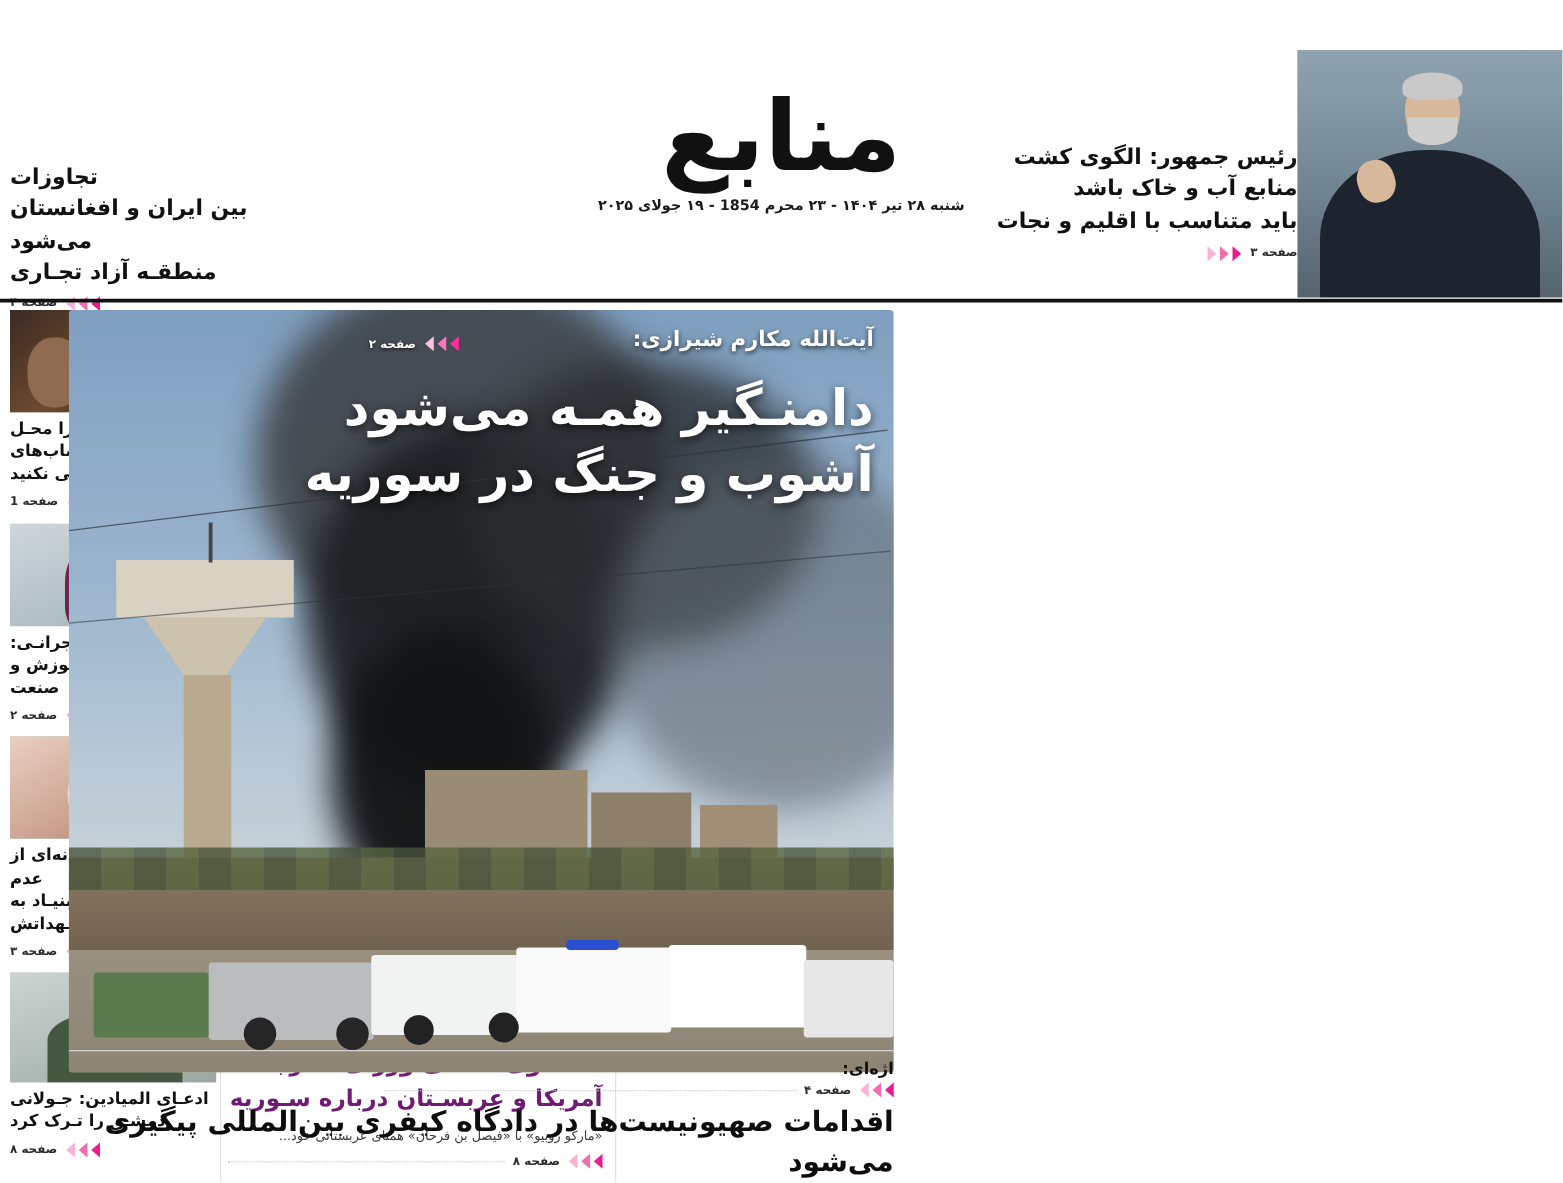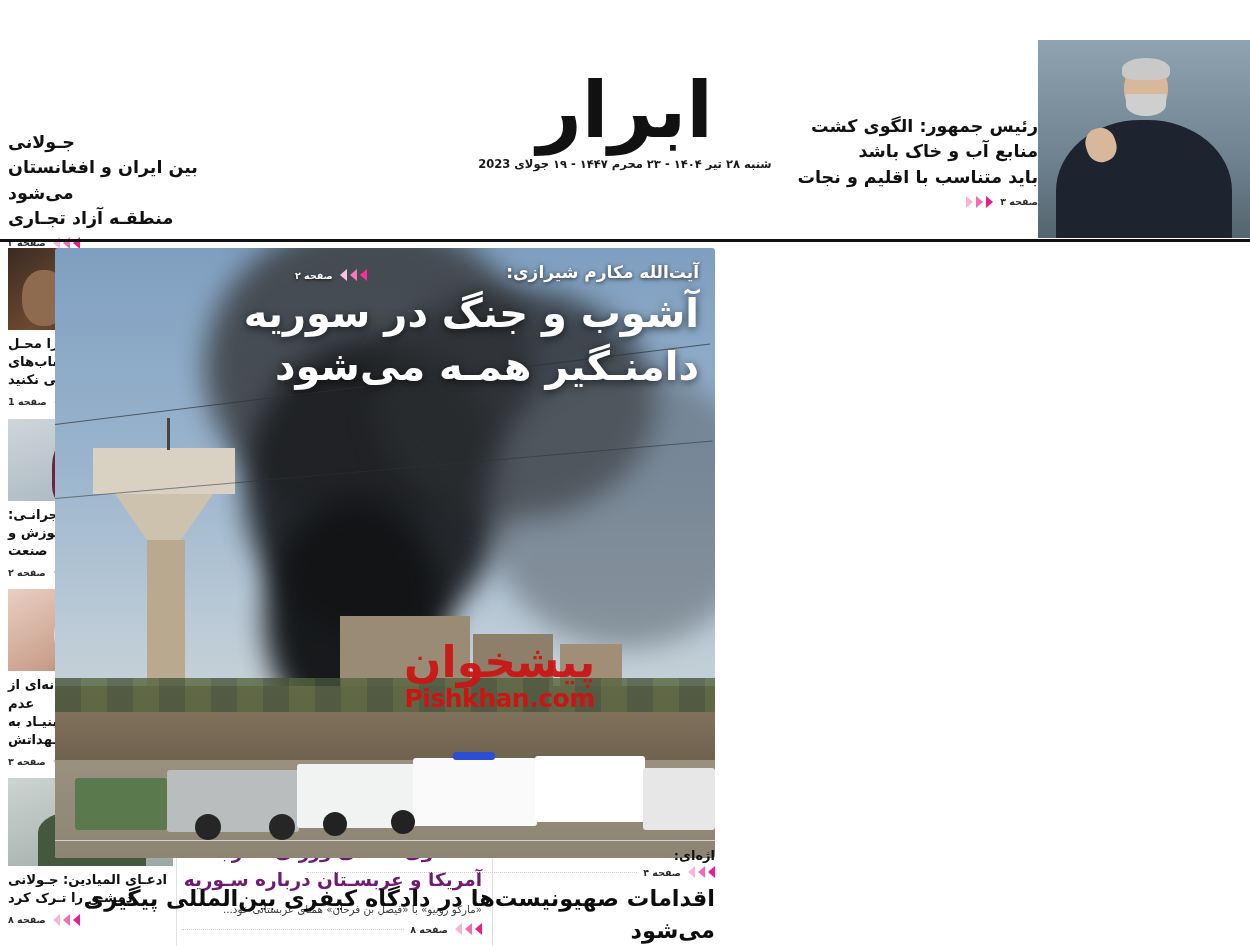--- a/index.html
+++ b/index.html
@@ -207,21 +207,21 @@
     top: 14px; right: 16px; left: 16px;
     direction: rtl;
     text-align: right;
     z-index: 5;
   }
   .lead-kicker {
     font-size: 17px;
     font-weight: bold;
     color: #fff;
     text-shadow: 0 1px 4px rgba(0,0,0,.75);
-    margin-bottom: 5px;
+    margin-bottom: 19px;
   }
   .lead-title {
     font-size: 40px;
     font-weight: bold;
     color: #fff;
     line-height: 1.32;
     text-shadow: 0 2px 8px rgba(0,0,0,.65);
     letter-spacing: -0.5px;
   }
   .lead-pg {
@@ -350,34 +350,34 @@
   }
 </style>
 </head>
 <body>
 
 <div class="page">
 
   <div class="masthead">
 
     <div class="hdr-left">
-      <div class="tline">جـولانی</div>
+      <div class="tline">تجاوزات</div>
       <div class="tline">بین ایران و افغانستان می‌شود</div>
       <div class="tline">منطقـه آزاد تجـاری</div>
       <div class="pg" style="margin-top:5px;">
         <span class="chev"></span>
         <span class="chev c2"></span>
         <span class="chev c3"></span>
         <span class="lbl">صفحه ۴</span>
       </div>
     </div>
 
     <div class="mast-logo">
-      <div class="mast-logo-word">ابرار</div>
-      <div class="mast-meta">شنبه ۲۸ تیر ۱۴۰۴ - ۲۳ محرم ۱۴۴۷ - ۱۹ جولای 2023</div>
+      <div class="mast-logo-word">منابع</div>
+      <div class="mast-meta">شنبه ۲۸ تیر ۱۴۰۴ - ۲۳ محرم 1854 - ۱۹ جولای ۲۰۲۵</div>
     </div>
 
     <div class="hdr-right">
       <div class="tline">رئیس جمهور: الگوی کشت</div>
       <div class="tline">منابع آب و خاک باشد</div>
       <div class="tline">باید متناسب با اقلیم و نجات</div>
       <div class="pg" style="margin-top:5px;justify-content:flex-start;">
         <span class="lbl" style="margin-left:4px;margin-right:0;">صفحه ۳</span>
         <span class="chev" style="transform:scaleX(-1);"></span>
         <span class="chev c2" style="transform:scaleX(-1);"></span>
@@ -617,40 +617,36 @@
         <span class="pg light">
           <span class="chev" style="border-right-color:#ff2d9a;"></span>
           <span class="chev" style="border-right-color:#ff74bf;"></span>
           <span class="chev" style="border-right-color:#ffc2e2;"></span>
           <span class="lbl" style="color:#fff;text-shadow:0 1px 3px rgba(0,0,0,.8);">صفحه ۲</span>
         </span>
       </div>
 
       <div class="lead-overlay">
         <div class="lead-kicker">آیت‌الله مکارم شیرازی:</div>
+        <div class="lead-title">دامنـگیر همـه می‌شود</div>
         <div class="lead-title">آشوب و جنگ در سوریه</div>
-        <div class="lead-title">دامنـگیر همـه می‌شود</div>
       </div>
     </div>
 
     <div class="banner">
       <div class="banner-sep"></div>
       <div class="banner-kicker">اژه‌ای:</div>
       <div class="banner-row">
         <span class="pg">
           <span class="chev"></span>
           <span class="chev c2"></span>
           <span class="chev c3"></span>
           <span class="lbl">صفحه ۴</span>
         </span>
         <span class="dotline" style="max-width:330px;"></span>
       </div>
       <div class="banner-title">اقدامات صهیونیست‌ها در دادگاه کیفری بین‌المللی پیگیری می‌شود</div>
     </div>
 
   </div>
 
-  <div class="wm">
-    <div class="wm-fa">پیشخوان</div>
-    <div class="wm-en">Pishkhan.com</div>
-  </div>
 
 </div>
 
 </body></html>

